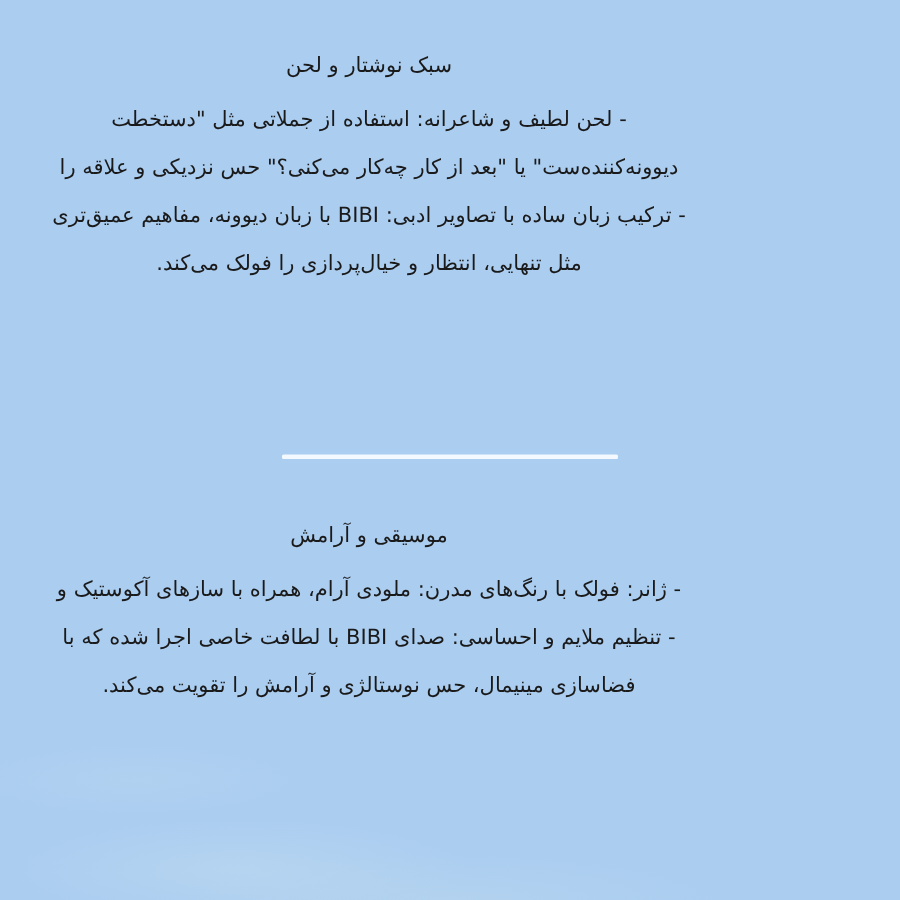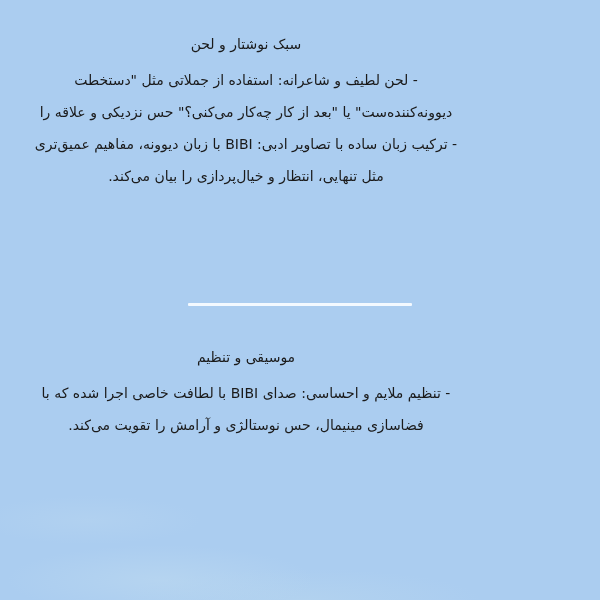--- a/index.html
+++ b/index.html
@@ -62,22 +62,23 @@
 </head>
 <body>
 
 <div class="cloud-layer"></div>
 
 <div class="section section-1">
   <div class="title">سبک نوشتار و لحن</div>
   <div class="line">- لحن لطیف و شاعرانه: استفاده از جملاتی مثل "دستخطت</div>
   <div class="line">دیوونه‌کننده‌ست" یا "بعد از کار چه‌کار می‌کنی؟" حس نزدیکی و علاقه را</div>
   <div class="line">- ترکیب زبان ساده با تصاویر ادبی: BIBI با زبان دیوونه، مفاهیم عمیق‌تری</div>
-  <div class="line">مثل تنهایی، انتظار و خیال‌پردازی را بیان می‌کند.</div>
+  <div class="line">مثل تنهایی، انتظار و خیال‌پردازی را فولک می‌کند.</div>
 </div>
 
 <div class="divider"></div>
 
 <div class="section section-2">
-  <div class="title">موسیقی و تنظیم</div>
+  <div class="title">موسیقی و آرامش</div>
+  <div class="line">- ژانر: فولک با رنگ‌های مدرن: ملودی آرام، همراه با سازهای آکوستیک و</div>
   <div class="line">- تنظیم ملایم و احساسی: صدای BIBI با لطافت خاصی اجرا شده که با</div>
   <div class="line">فضاسازی مینیمال، حس نوستالژی و آرامش را تقویت می‌کند.</div>
 </div>
 
 </body></html>

